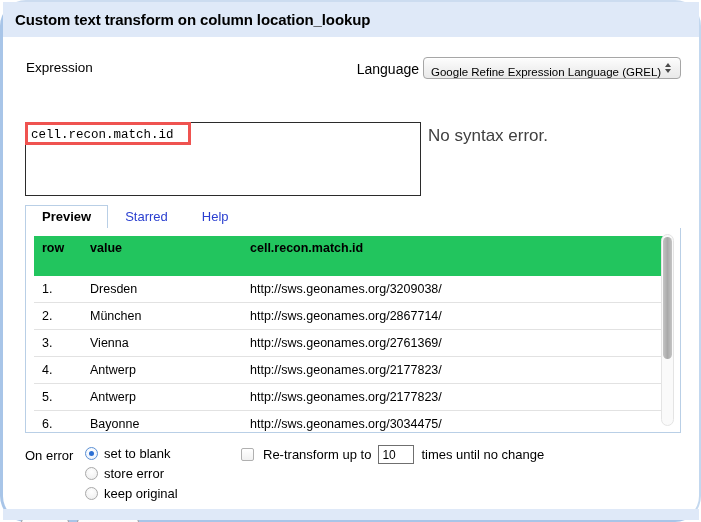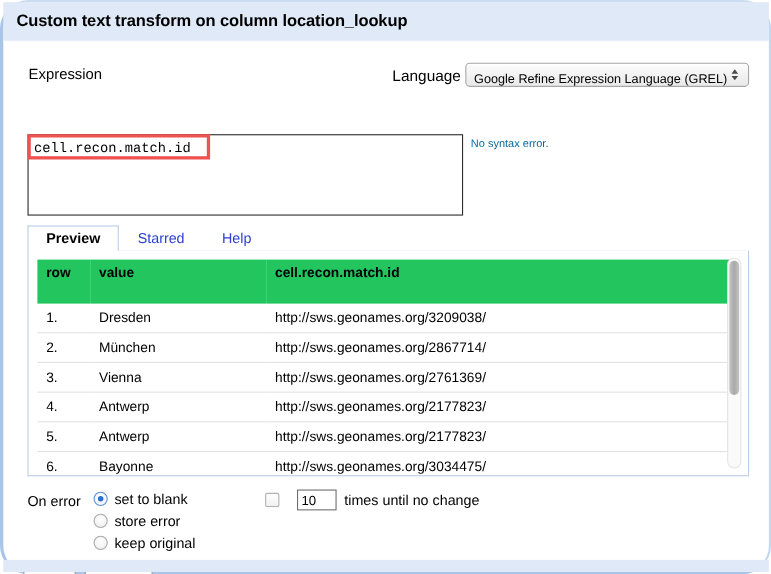--- a/index.html
+++ b/index.html
@@ -134,22 +134,22 @@
     left: 22px; top: 84px;
     width: 166px;
     height: 23px;
     box-sizing: border-box;
     border: 3px solid #ef5350;
     pointer-events: none;
   }
   .syntax-msg {
     position: absolute;
     left: 425px; top: 88px;
-    font-size: 10px;
-    color: #0369a1;
+    font-size: 17px;
+    color: #404040;
   }
 
   
   .tabs {
     position: absolute;
     left: 22px; top: 168px;
     width: 656px;
     height: 23px;
     display: flex;
     align-items: flex-end;
@@ -440,20 +440,21 @@
           <span class="rl">store error</span>
         </div>
         <div class="radio-row">
           <span class="radio"></span>
           <span class="rl">keep original</span>
         </div>
       </div>
 
       <div class="retransform">
         <span class="checkbox"></span>
+        <span class="rt-text">Re-transform up to</span>
         <input class="num-input" type="text" value="10" style="">
         <span class="rt-text">times until no change</span>
       </div>
     </div>
 
   </div>
 
   <div class="footer">
     <button class="btn btn-ok">OK</button>
     <button class="btn btn-cancel">Cancel</button>

